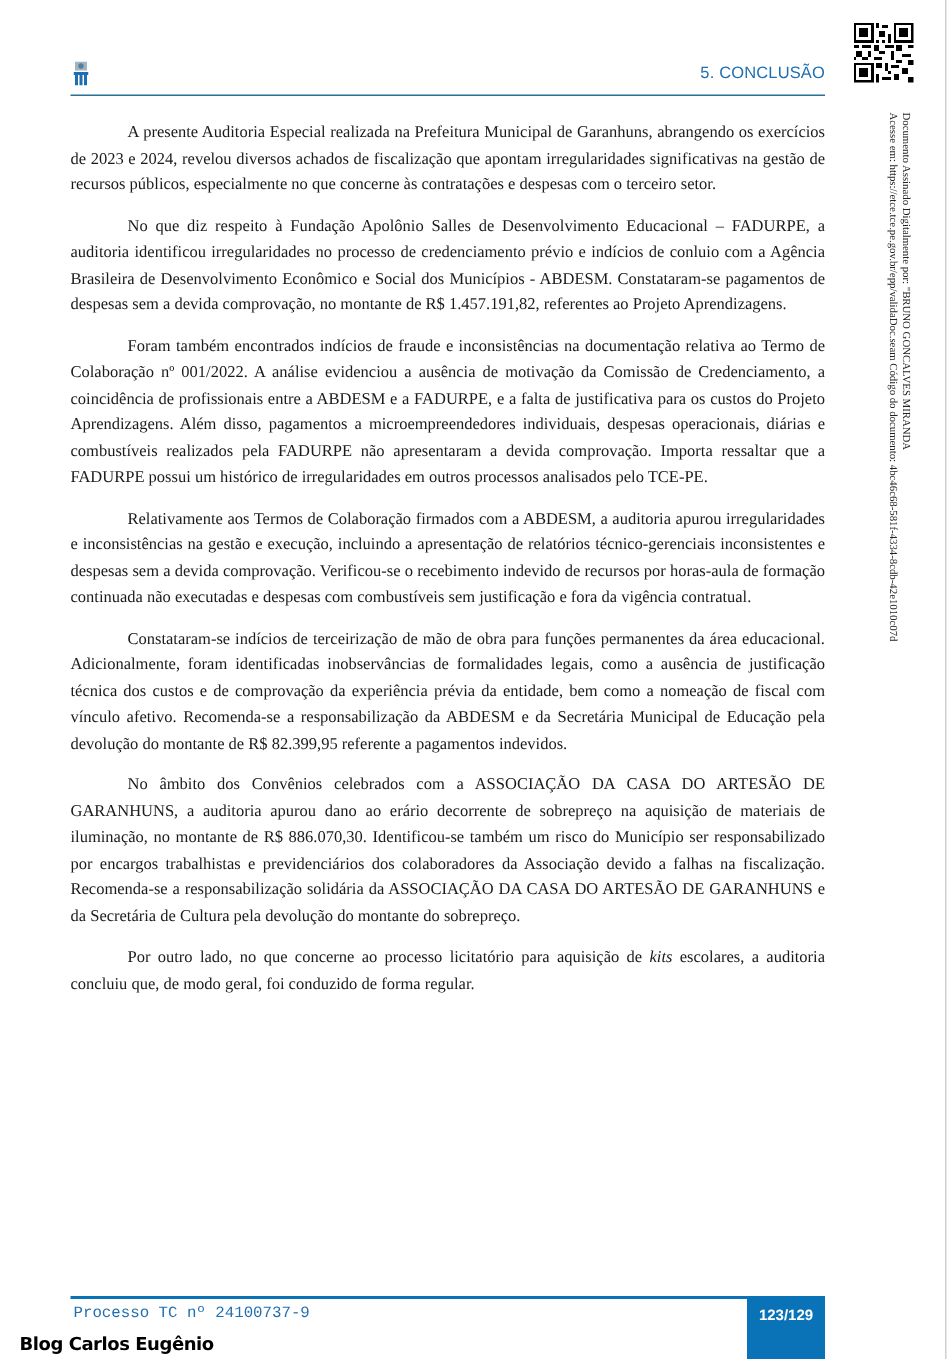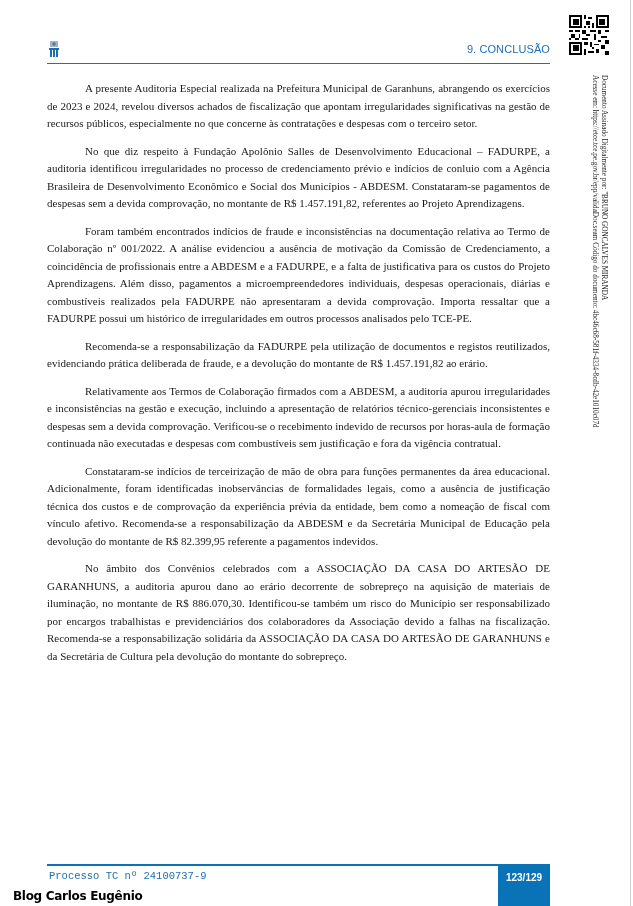--- a/index.html
+++ b/index.html
@@ -26,21 +26,21 @@
 
 <div class="header">
   <svg class="logo" viewBox="0 0 10 16">
     <rect x="1" y="0" width="8" height="6" fill="#9fb4c4"></rect>
     <circle cx="5" cy="3" r="1.8" fill="#5a7d96"></circle>
     <rect x="0" y="7" width="10" height="2" fill="#1f6fb0"></rect>
     <rect x="1" y="9" width="2" height="7" fill="#1f6fb0"></rect>
     <rect x="4" y="9" width="2" height="7" fill="#1f6fb0"></rect>
     <rect x="7" y="9" width="2" height="7" fill="#1f6fb0"></rect>
   </svg>
-  <span class="header-title">9. CONCLUSÃO</span>
+  <span class="header-title">5. CONCLUSÃO</span>
 </div>
 
 <svg class="qr" viewBox="0 0 21 21" shape-rendering="crispEdges">
   <rect width="21" height="21" fill="#fff"></rect>
   <g fill="#000">
     <rect x="0" y="0" width="7" height="7"></rect>
       <rect x="1" y="1" width="5" height="5" fill="#fff"></rect>
       <rect x="2" y="2" width="3" height="3"></rect>
     <rect x="14" y="0" width="7" height="7"></rect>
       <rect x="15" y="1" width="5" height="5" fill="#fff"></rect>
@@ -85,24 +85,24 @@
 
 <div class="qr-caption">
   <div>Documento Assinado Digitalmente por: "BRUNO GONCALVES MIRANDA</div>
   <div>Acesse em: https://etce.tce.pe.gov.br/epp/validaDoc.seam Código do documento: 4bc46c68-581f-4334-8cdb-42e1010c07d</div>
 </div>
 
 <div class="content">
   <p>A presente Auditoria Especial realizada na Prefeitura Municipal de Garanhuns, abrangendo os exercícios de 2023 e 2024, revelou diversos achados de fiscalização que apontam irregularidades significativas na gestão de recursos públicos, especialmente no que concerne às contratações e despesas com o terceiro setor.</p>
   <p>No que diz respeito à Fundação Apolônio Salles de Desenvolvimento Educacional – FADURPE, a auditoria identificou irregularidades no processo de credenciamento prévio e indícios de conluio com a Agência Brasileira de Desenvolvimento Econômico e Social dos Municípios - ABDESM. Constataram-se pagamentos de despesas sem a devida comprovação, no montante de R$ 1.457.191,82, referentes ao Projeto Aprendizagens.</p>
   <p>Foram também encontrados indícios de fraude e inconsistências na documentação relativa ao Termo de Colaboração nº 001/2022. A análise evidenciou a ausência de motivação da Comissão de Credenciamento, a coincidência de profissionais entre a ABDESM e a FADURPE, e a falta de justificativa para os custos do Projeto Aprendizagens. Além disso, pagamentos a microempreendedores individuais, despesas operacionais, diárias e combustíveis realizados pela FADURPE não apresentaram a devida comprovação. Importa ressaltar que a FADURPE possui um histórico de irregularidades em outros processos analisados pelo TCE-PE.</p>
-  <p>Recomenda-se a responsabilização da FADURPE pela utilização de documentos e registos reutilizados, evidenciando prática deliberada de fraude, e a devolução do montante de R$ 1.457.191,82 ao erário.</p>
   <p>Relativamente aos Termos de Colaboração firmados com a ABDESM, a auditoria apurou irregularidades e inconsistências na gestão e execução, incluindo a apresentação de relatórios técnico-gerenciais inconsistentes e despesas sem a devida comprovação. Verificou-se o recebimento indevido de recursos por horas-aula de formação continuada não executadas e despesas com combustíveis sem justificação e fora da vigência contratual.</p>
   <p>Constataram-se indícios de terceirização de mão de obra para funções permanentes da área educacional. Adicionalmente, foram identificadas inobservâncias de formalidades legais, como a ausência de justificação técnica dos custos e de comprovação da experiência prévia da entidade, bem como a nomeação de fiscal com vínculo afetivo. Recomenda-se a responsabilização da ABDESM e da Secretária Municipal de Educação pela devolução do montante de R$ 82.399,95 referente a pagamentos indevidos.</p>
   <p>No âmbito dos Convênios celebrados com a ASSOCIAÇÃO DA CASA DO ARTESÃO DE GARANHUNS, a auditoria apurou dano ao erário decorrente de sobrepreço na aquisição de materiais de iluminação, no montante de R$ 886.070,30. Identificou-se também um risco do Município ser responsabilizado por encargos trabalhistas e previdenciários dos colaboradores da Associação devido a falhas na fiscalização. Recomenda-se a responsabilização solidária da ASSOCIAÇÃO DA CASA DO ARTESÃO DE GARANHUNS e da Secretária de Cultura pela devolução do montante do sobrepreço.</p>
+  <p class="p8"><span>Por outro lado, no que concerne ao processo licitatório para aquisição de </span><em>kits</em><span> escolares, a auditoria concluiu que, de modo geral, foi conduzido de forma regular.</span></p>
 </div>
 
 <div class="footer">
   <span class="footer-proc">Processo TC nº 24100737-9</span>
   <div class="footer-page">123/129</div>
 </div>
 
 <div class="watermark">Blog Carlos Eugênio</div>
 
 </body></html>

